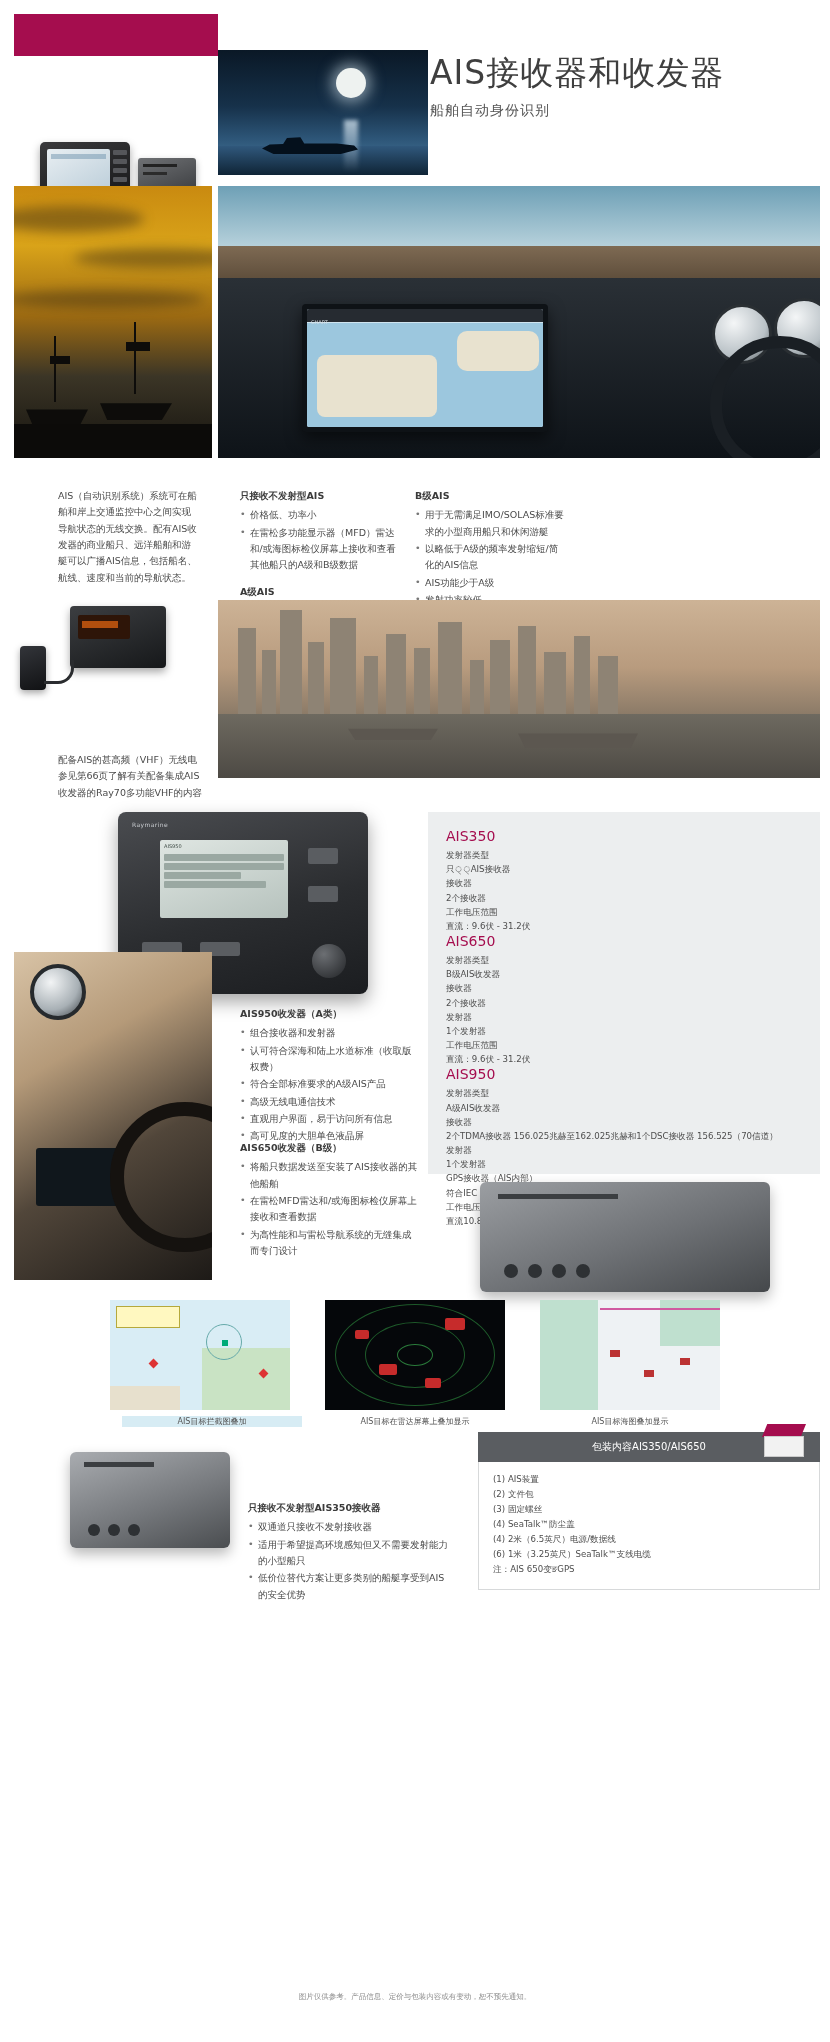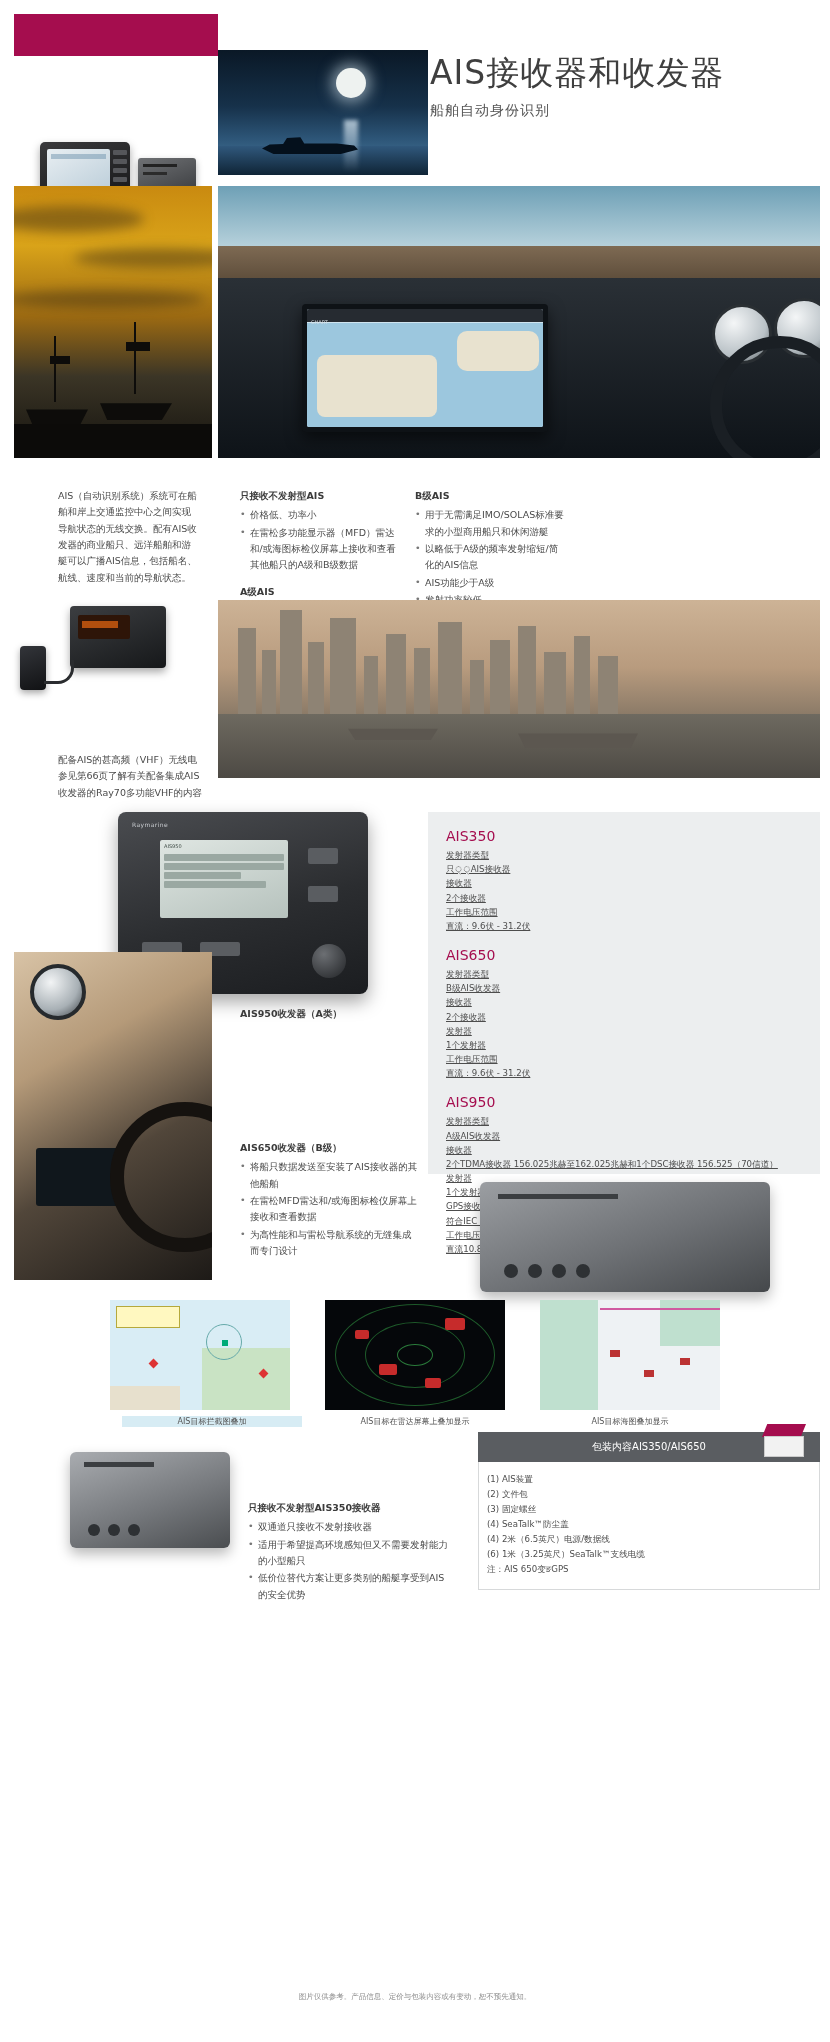--- a/index.html
+++ b/index.html
@@ -99,22 +99,22 @@
   .xcvr-scr { position:absolute; left:42px; top:28px; width:128px; height:78px; border-radius:2px;
     background:linear-gradient(160deg,#dfe6e2,#b6c2bd); }
   .xcvr-scr b{ display:block; font-size:5px; color:#3d4a44; padding:3px 4px; font-weight:400;}
   .xcvr-scr i{ display:block; margin:2px 4px; height:7px; background:#9aa8a2; border-radius:1px;}
   .xcvr-knob { position:absolute; right:22px; bottom:16px; width:34px; height:34px; border-radius:50%;
     background:radial-gradient(circle at 35% 30%, #6c6f73, #212326); }
   .xcvr-btn { position:absolute; background:#5a5d61; border-radius:2px; }
 
   .spec { position:absolute; left:428px; top:812px; width:392px; height:362px; background:#eceeef; padding:16px 18px; }
   .spec h3 { font-size:14px; color:#a50d4e; font-weight:400; margin:0 0 4px; }
-  .spec h3.nt { margin-top:14px; }
-  .spec p { font-size:8.6px; line-height:1.65; color:#4d4d4d;text-decoration:underline; }
+  .spec h3.nt { }
+  .spec p { font-size:8.6px; line-height:1.65; color:#4d4d4d; }
 
   .photo-cockpit { position:absolute; left:14px; top:952px; width:198px; height:328px; overflow:hidden;
     background:linear-gradient(150deg,#d8c3a6 0%, #b59a79 30%, #51463a 60%, #1d1a17 100%); }
   .cp-wheel { position:absolute; left:96px; top:150px; width:150px; height:150px; border-radius:50%;
     border:14px solid #15120f; }
   .cp-screen { position:absolute; left:22px; top:196px; width:86px; height:58px; border-radius:3px; background:#10171c; }
   .cp-gauge { position:absolute; left:16px; top:12px; width:56px; height:56px; border-radius:50%;
     background:radial-gradient(circle at 35% 30%, #f2f4f5, #a8b0b5 60%, #3a4045 100%); border:4px solid #262a2d;}
 
   .blk-ais { position:absolute; left:480px; top:1182px; width:290px; height:110px; border-radius:6px;
@@ -135,21 +135,21 @@
     background:linear-gradient(160deg,#a9acb0 0%, #76797d 55%, #4a4d50 100%); box-shadow:0 6px 13px rgba(0,0,0,.28);}
   .bot-text { position:absolute; left:248px; top:1500px; width:200px; font-size:9.5px; line-height:1.72; color:#4a4a4a;}
   .bot-text .hd { font-weight:bold; color:#3b3b3b; margin-bottom:3px;}
   .bot-text ul{list-style:none;}
   .bot-text li{position:relative;padding-left:10px;margin-bottom:1px;}
   .bot-text li:before{content:"•";position:absolute;left:0;top:-1px;color:#777;}
 
   .pkg { position:absolute; left:478px; top:1432px; width:342px; }
   .pkg-head { height:30px; background:#5a5d61; color:#fff; font-size:10px; display:flex; align-items:center;
     justify-content:center; flex-direction:row; line-height:1.25; }
-  .pkg-body { border:1px solid #d7d9da; border-top:none; background:#fff; padding:10px 8px 12px; font-size:8.6px;
+  .pkg-body { border:1px solid #d7d9da; border-top:none; background:#fff; padding:10px 14px 12px; font-size:8.6px;
     line-height:1.75; color:#4d4d4d; }
   .pkg-box { position:absolute; right:14px; top:-8px; width:44px; height:34px; }
   .pkg-box .lid { position:absolute; left:0; top:0; width:44px; height:13px; background:#a50d4e;
     clip-path:polygon(12% 0,100% 0,88% 100%,0 100%); }
   .pkg-box .bd { position:absolute; left:2px; top:12px; width:40px; height:21px; background:#f2f2f2; border:1px solid #ccc;}
 
   .footnote { position:absolute; left:0; top:1992px; width:830px; text-align:center; font-size:7.5px; color:#8c8c8c; }
 </style>
 </head>
 <body>
@@ -321,20 +321,28 @@
   </div>
 
   <div class="photo-cockpit">
     <div class="cp-gauge"></div>
     <div class="cp-screen"></div>
     <div class="cp-wheel"></div>
   </div>
 
   <div class="col" style="left:240px; top:1006px; width:178px;">
     <h4>AIS950收发器（A类）</h4>
+    <ul>
+      <li>组合接收器和发射器</li>
+      <li>认可符合深海和陆上水道标准（收取版权费）</li>
+      <li>符合全部标准要求的A级AIS产品</li>
+      <li>高级无线电通信技术</li>
+      <li>直观用户界面，易于访问所有信息</li>
+      <li>高可见度的大胆单色液晶屏</li>
+    </ul>
   </div>
 
   <div class="col" style="left:240px; top:1140px; width:178px;">
     <h4>AIS650收发器（B级）</h4>
     <ul>
       <li>将船只数据发送至安装了AIS接收器的其他船舶</li>
       <li>在雷松MFD雷达和/或海图标检仪屏幕上接收和查看数据</li>
       <li>为高性能和与雷松导航系统的无缝集成而专门设计</li>
     </ul>
   </div>

